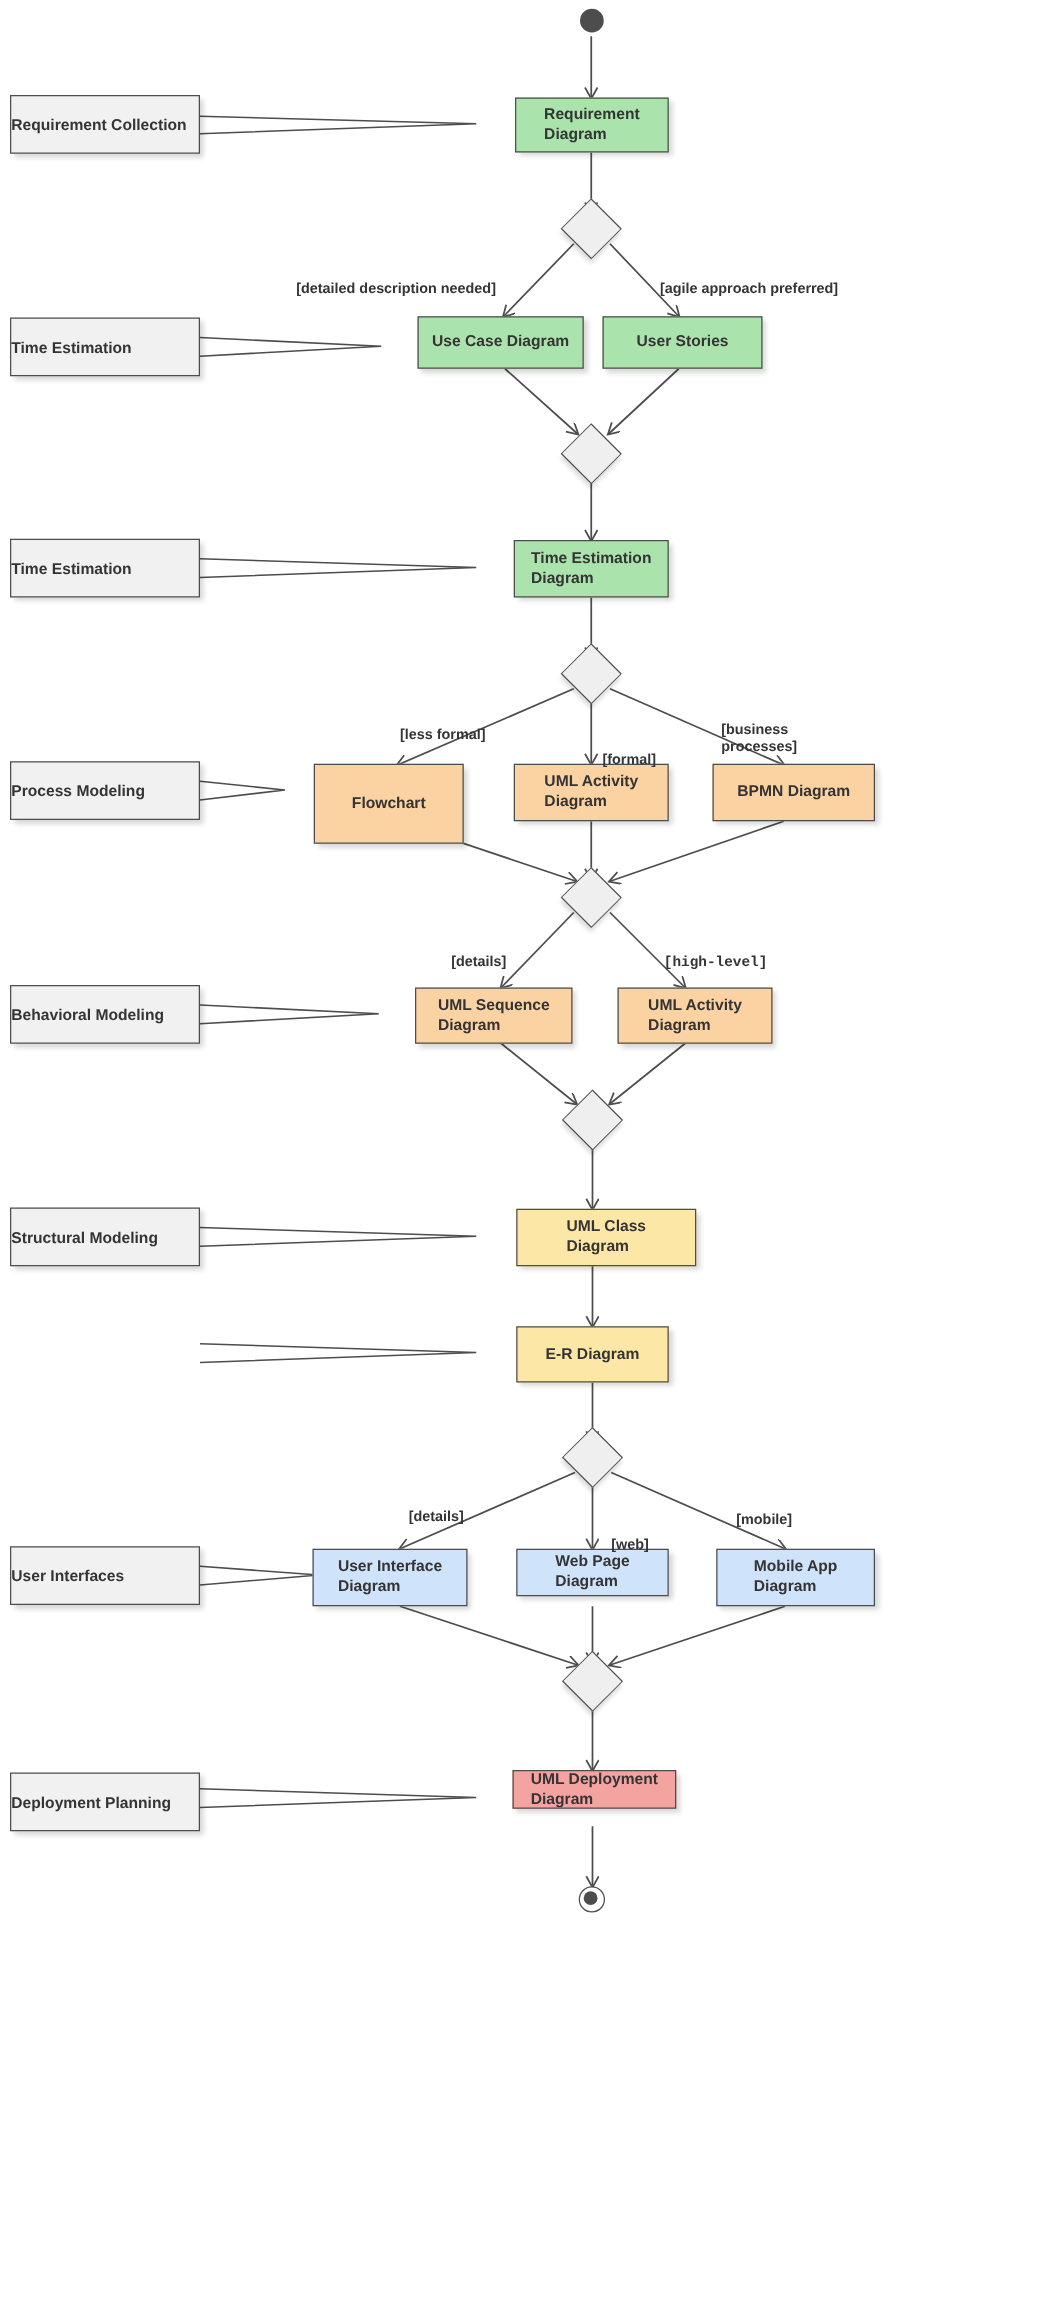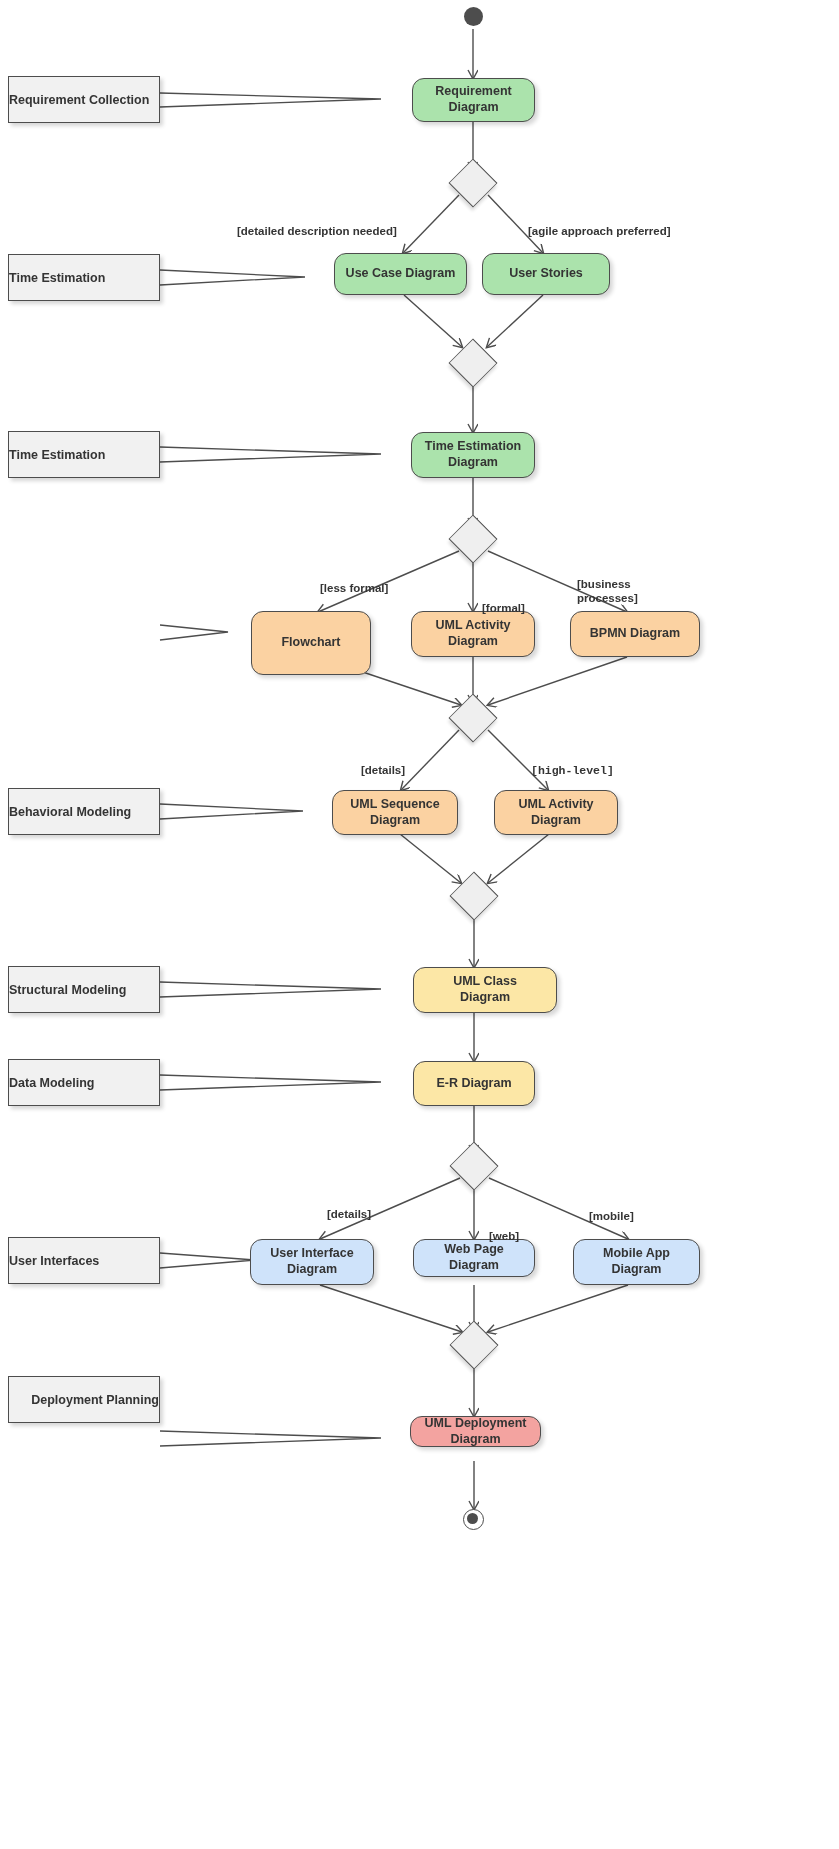--- a/index.html
+++ b/index.html
@@ -24,25 +24,24 @@
     width: 839px;
     height: 1849px;
     pointer-events: none;
   }
 
   
   .node {
     position: absolute;
     box-sizing: border-box;
     border: 1.4px solid #4d4d4d;
-    border-radius: 12px;
+    border-radius: 0;
     display: flex;
     align-items: center;
     justify-content: center;
-    text-align: center;
     font-size: 12.5px;
     font-weight: bold;
     color: #343434;
     line-height: 1.25;
     padding: 2px 5px;
     box-shadow: 3px 3px 4px rgba(0,0,0,0.16);
     z-index: 3;
   }
   .n-green  { background: #ABE3AC; }
   .n-orange { background: #FBD2A2; }
@@ -215,38 +214,38 @@
   </div>
 
   <div class="note" style="left:8px; top:254px; width:152px; height:47px;">
     <span>Time Estimation</span>
   </div>
 
   <div class="note" style="left:8px; top:431px; width:152px; height:47px;">
     <span>Time Estimation</span>
   </div>
 
+  <div class="note" style="left:8px; top:609px; width:152px; height:47px;">
+    <span>Process Modeling</span>
+  </div>
 
   <div class="note" style="left:8px; top:788px; width:152px; height:47px;">
     <span>Behavioral Modeling</span>
   </div>
 
   <div class="note" style="left:8px; top:966px; width:152px; height:47px;">
     <span>Structural Modeling</span>
   </div>
 
-  <div class="note" style="left:8px; top:1059px; width:152px; height:47px;">
-    <span>Data Modeling</span>
-  </div>
 
   <div class="note" style="left:8px; top:1237px; width:152px; height:47px;">
     <span>User Interfaces</span>
   </div>
 
-  <div class="note" style="left:8px; top:1376px; width:152px; height:47px;justify-content:flex-end;">
+  <div class="note" style="left:8px; top:1418px; width:152px; height:47px;">
     <span>Deployment Planning</span>
   </div>
 
   <div class="node n-green" style="left:412px; top:78px; width:123px; height:44px;">
     <span>Requirement<br>Diagram</span>
   </div>
 
   <div class="node n-green" style="left:334px; top:253px; width:133px; height:42px;">
     <span>Use Case Diagram</span>
   </div>

